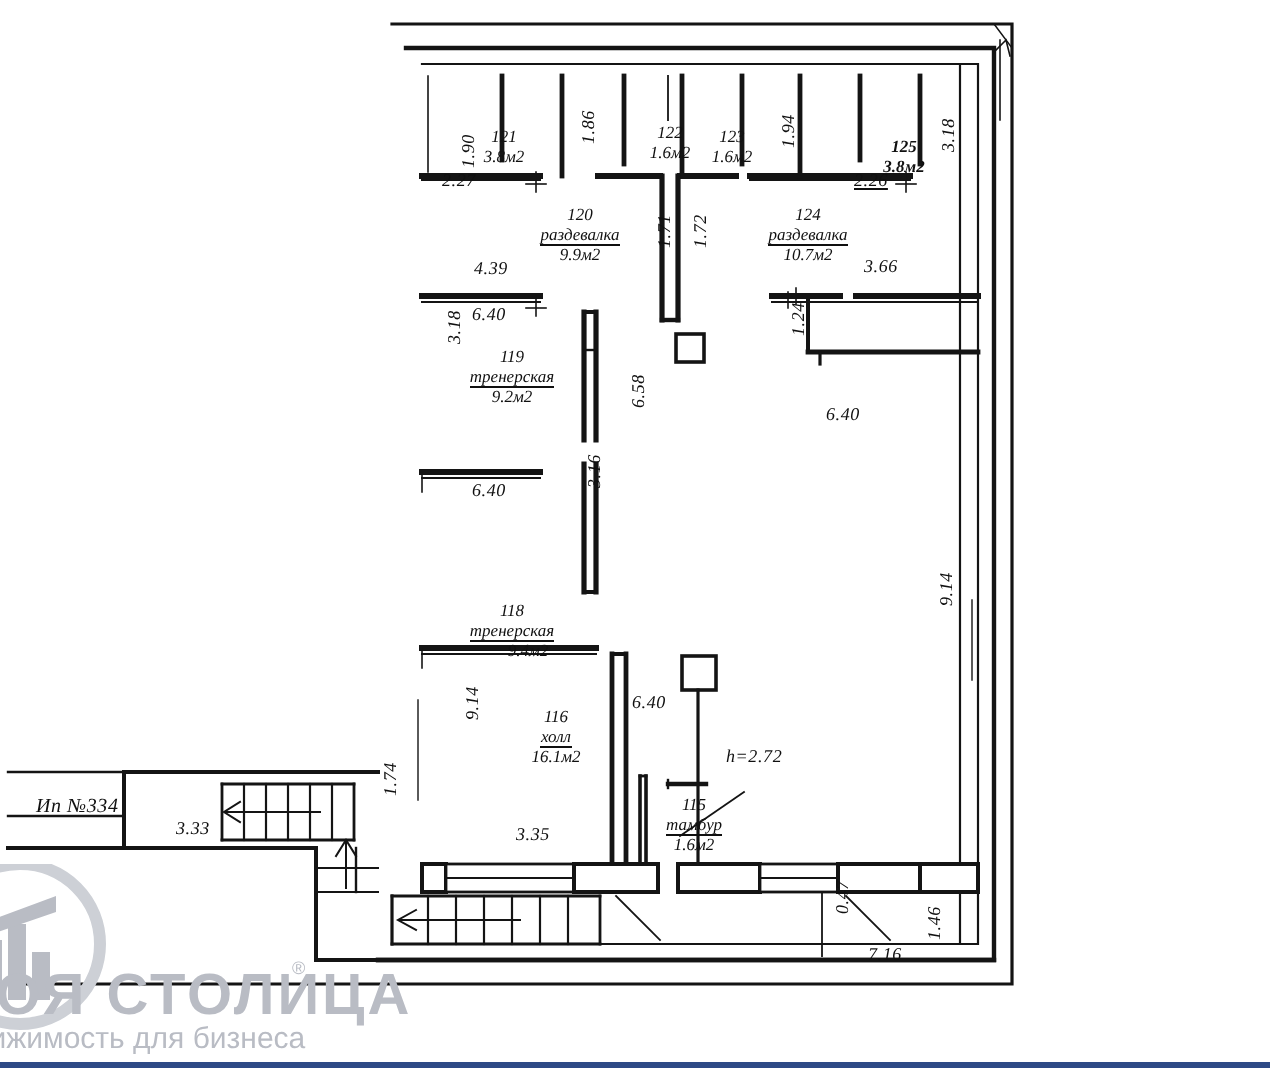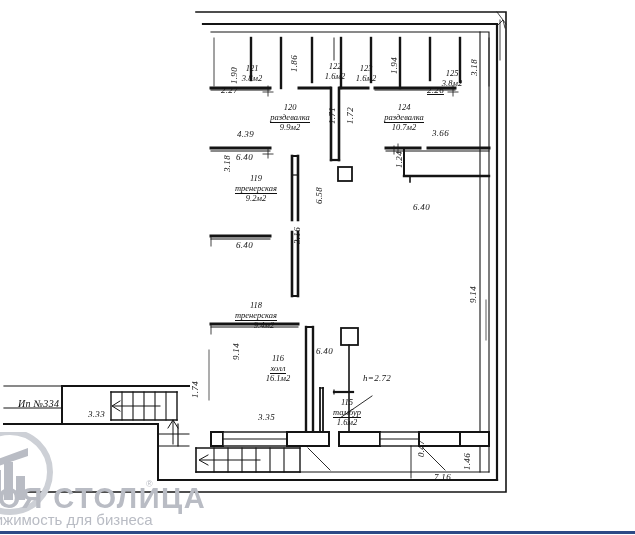--- a/index.html
+++ b/index.html
@@ -275,21 +275,21 @@
     <div class="lbl rarea" style="position:relative;left:0;top:0;">3.8м2</div>
   </div>
   <div class="roombox" style="left:318px; top:62px; width:34px;">
     <div class="lbl rnum" style="position:relative;left:0;top:0;">122</div>
     <div class="lbl rarea" style="position:relative;left:0;top:0;">1.6м2</div>
   </div>
   <div class="roombox" style="left:349px; top:64px; width:34px;">
     <div class="lbl rnum" style="position:relative;left:0;top:0;">123</div>
     <div class="lbl rarea" style="position:relative;left:0;top:0;">1.6м2</div>
   </div>
-  <div class="roombox" style="left:432px; top:69px; width:40px;">
+  <div class="roombox" style="left:432px; top:69px; width:40px;font-weight:bold;">
     <div class="lbl rnum" style="position:relative;left:0;top:0;">125</div>
     <div class="lbl rarea" style="position:relative;left:0;top:0;">3.8м2</div>
   </div>
 
   <div class="lbl dim" style="left:221px; top:85px;">2.27</div>
   <div class="lbl dim" style="left:427px; top:85px;text-decoration:underline;">2.26</div>
 
   <div class="roombox" style="left:258px; top:103px; width:64px;">
     <div class="lbl rnum" style="position:relative;left:0;top:0;">120</div>
     <div class="lbl rname" style="position:relative;left:0;top:0;">раздевалка</div>

